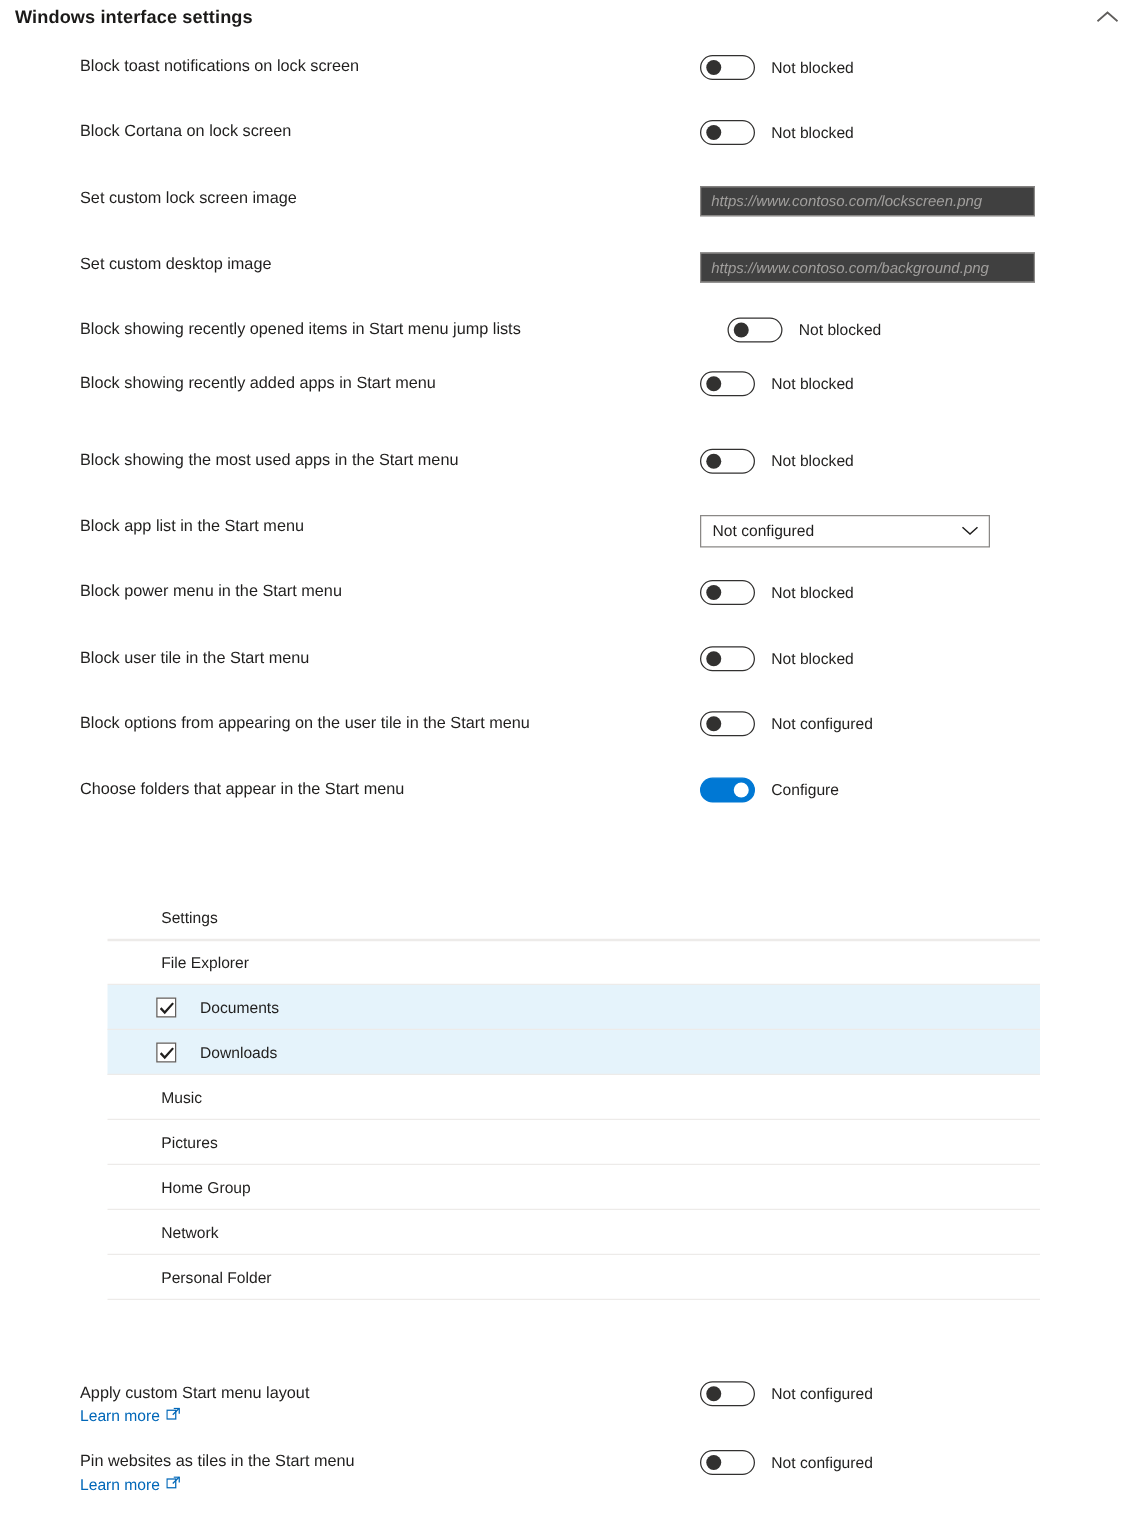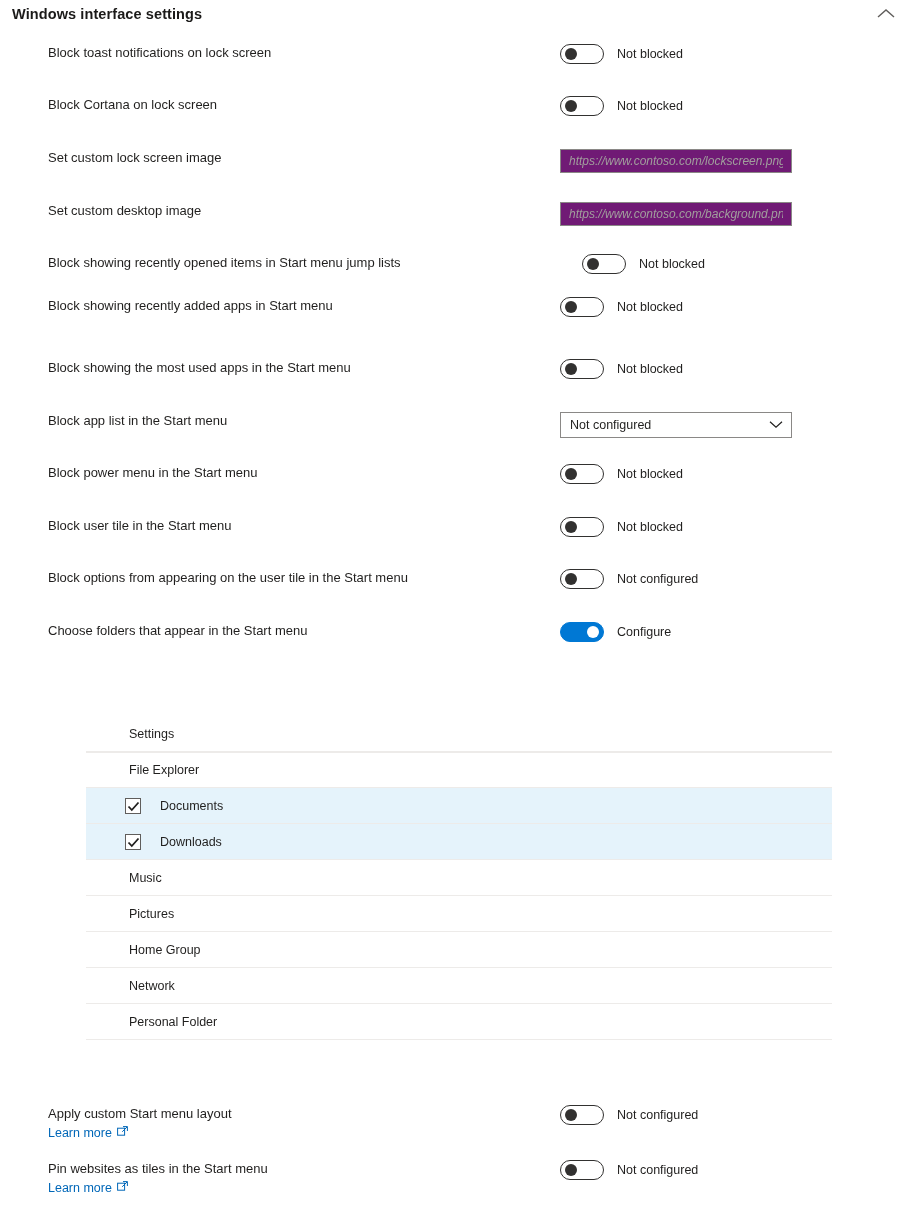--- a/index.html
+++ b/index.html
@@ -45,21 +45,21 @@
   }
   .collapse-chevron svg { display: block; }
   .row {
     position: relative;
     display: flex;
     align-items: flex-start;
     min-height: 36px;
   }
   .row-label {
     width: 560px;
-    padding-left: 48px;
+    padding-left: 64px;
     box-sizing: border-box;
     font-size: 13px;
     line-height: 17px;
     color: #201f1e;
   }
   .row-control {
     flex: 1;
     display: flex;
     align-items: center;
   }
@@ -96,25 +96,25 @@
   }
   .toggle-text {
     margin-left: 13px;
     font-size: 12.5px;
     color: #201f1e;
     white-space: nowrap;
   }
 
   
   .text-input {
-    width: 232px;
+    width: 268px;
     height: 24px;
     box-sizing: border-box;
     border: 1px solid #8a8886;
-    background: #701a75;
+    background: #404040;
     font-family: "Liberation Sans", sans-serif;
     font-size: 12px;
     font-style: italic;
     color: #a19f9d;
     padding: 0 8px;
     outline: none;
   }
   .text-input::placeholder {
     color: #a19f9d;
     font-style: italic;

